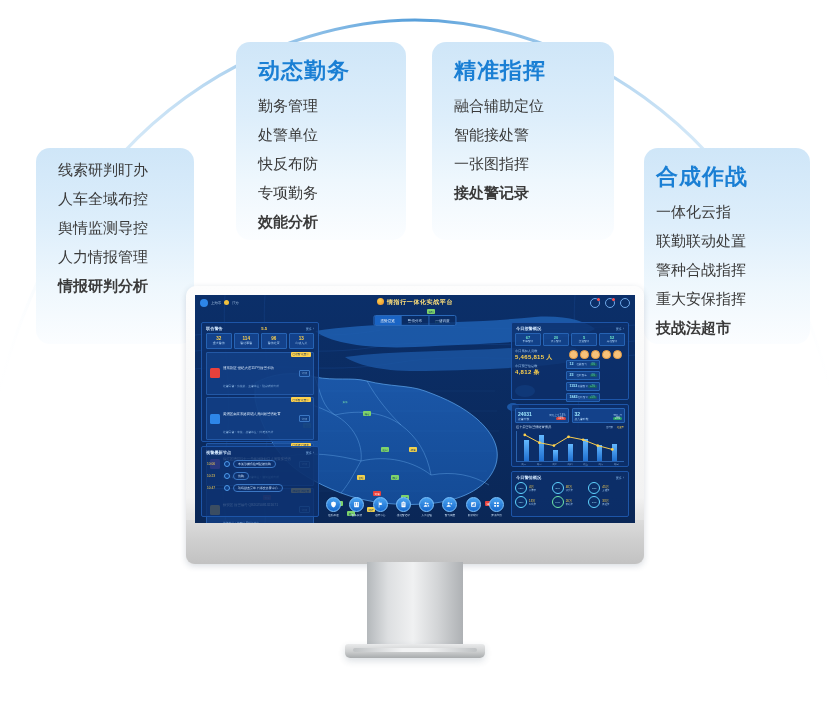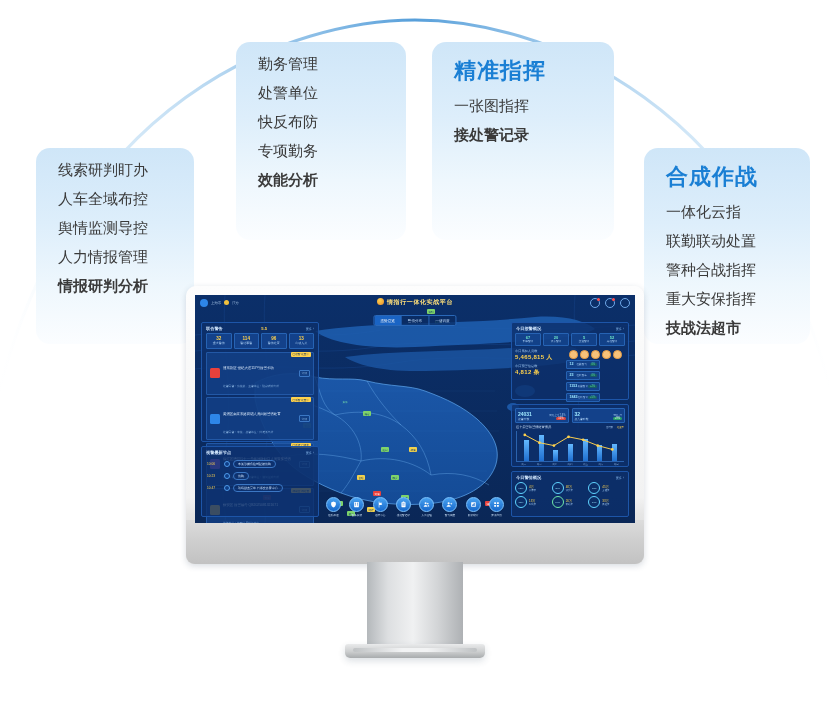--- a/index.html
+++ b/index.html
@@ -34,21 +34,21 @@
     font-size:15px;
     line-height:1;
     margin:0 0 14px 0;
     white-space:nowrap;
   }
   .panel .p-item:last-child{margin-bottom:0;font-weight:bold;}
 
   .panel.p1{left:36px;top:148px;width:158px;height:196px;padding-left:22px;}
   .panel.p2{left:236px;top:42px;width:170px;height:198px;padding-left:22px;}
   .panel.p3{left:432px;top:42px;width:182px;height:198px;padding-left:22px;}
-  .panel.p4{left:644px;top:148px;width:166px;height:196px;padding-left:22px;}
+  .panel.p4{left:644px;top:148px;width:166px;height:196px;padding-left:12px;}
 
   
   .monitor{position:absolute;left:186px;top:286px;width:458px;height:278px;}
   .mon-bezel{
     position:absolute;left:0;top:0;width:458px;height:278px;
     border-radius:10px 10px 8px 8px;
     background:linear-gradient(180deg,#fdfdfd 0%,#f2f2f2 76%,#e6e6e6 82%,#d3d3d3 100%);
     box-shadow:0 2px 6px rgba(40,60,90,.18);
     box-sizing:border-box;
     padding:9px 9px 0 9px;
@@ -218,29 +218,32 @@
 
   <div class="panel p1">
     <div class="p-item">线索研判盯办</div>
     <div class="p-item">人车全域布控</div>
     <div class="p-item">舆情监测导控</div>
     <div class="p-item">人力情报管理</div>
     <div class="p-item">情报研判分析</div>
   </div>
 
   <div class="panel p2">
+    <div class="p-title">动态勤务</div>
     <div class="p-item">勤务管理</div>
     <div class="p-item">处警单位</div>
     <div class="p-item">快反布防</div>
     <div class="p-item">专项勤务</div>
     <div class="p-item">效能分析</div>
   </div>
 
   <div class="panel p3">
     <div class="p-title">精准指挥</div>
+    <div class="p-item">融合辅助定位</div>
+    <div class="p-item">智能接处警</div>
     <div class="p-item">一张图指挥</div>
     <div class="p-item">接处警记录</div>
   </div>
 
   <div class="panel p4">
     <div class="p-title">合成作战</div>
     <div class="p-item">一体化云指</div>
     <div class="p-item">联勤联动处置</div>
     <div class="p-item">警种合战指挥</div>
     <div class="p-item">重大安保指挥</div>

